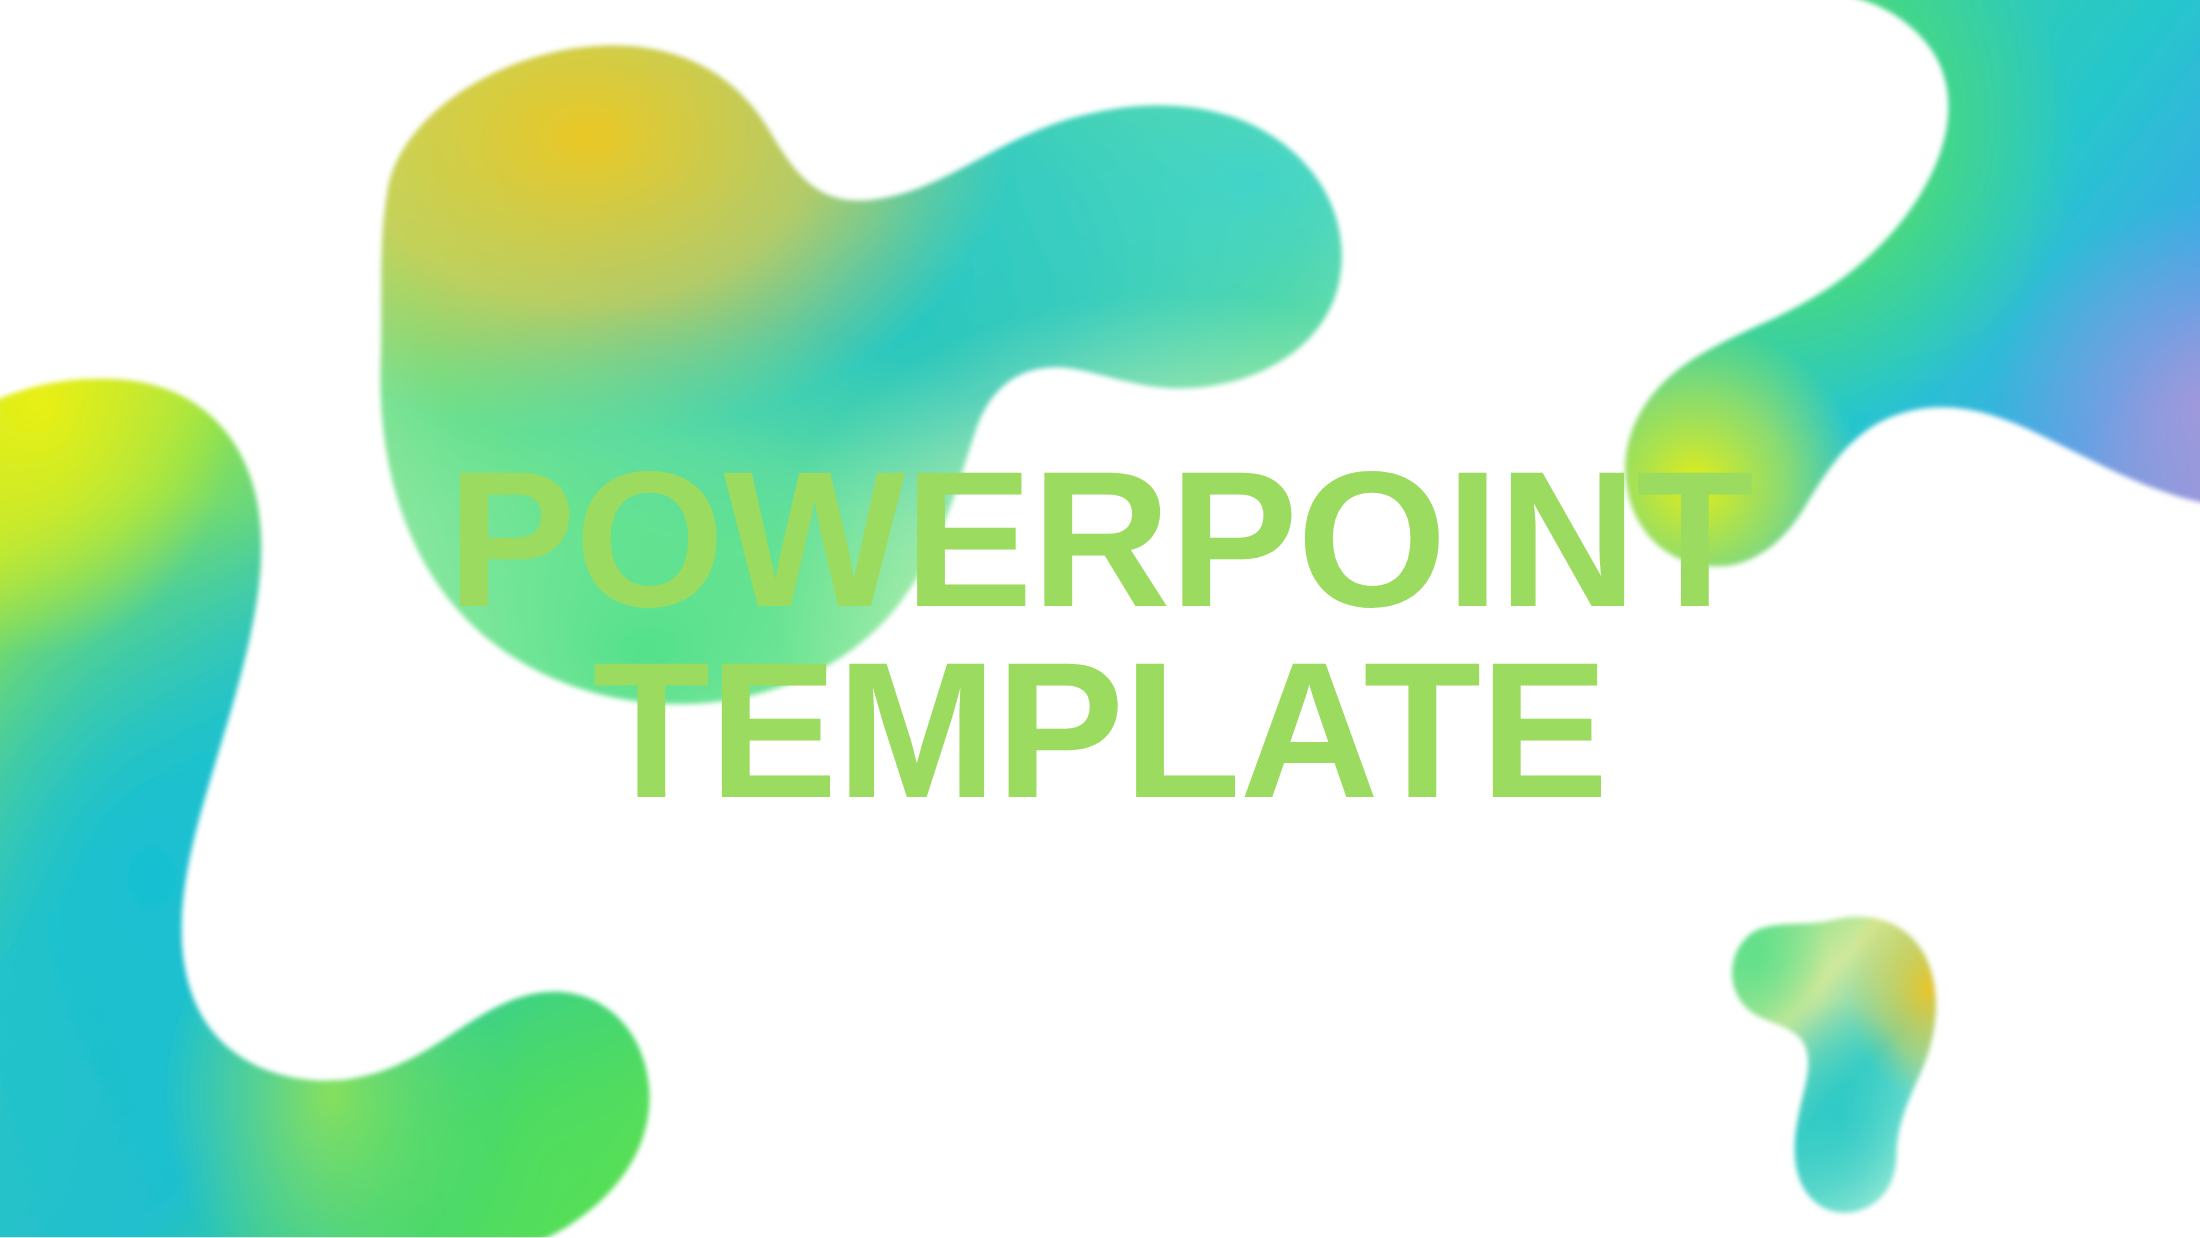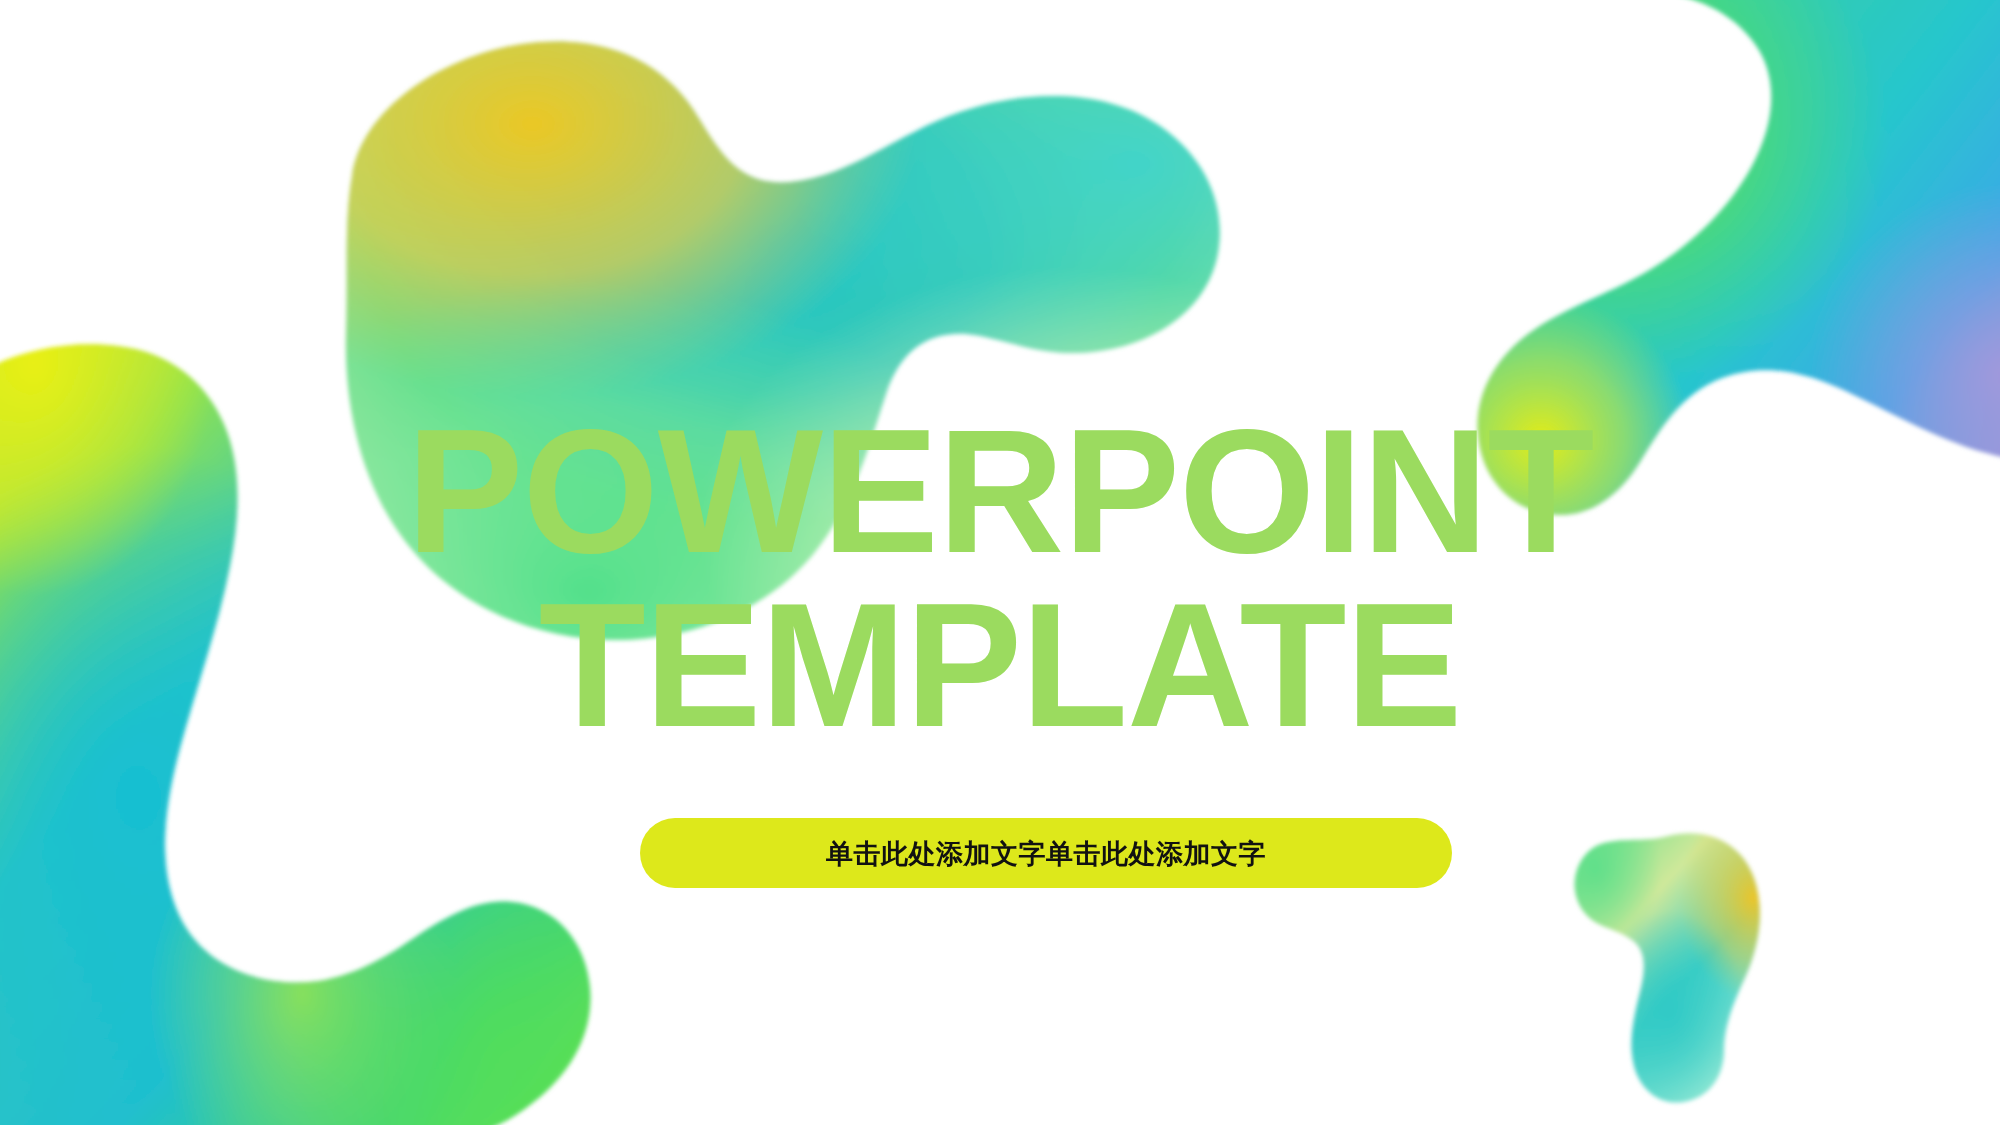--- a/index.html
+++ b/index.html
@@ -287,17 +287,14 @@
         <rect x="1560" y="820" width="220" height="300" fill="url(#g-br-cyan)"></rect>
       </g>
     </g>
   </svg>
 
   <div id="title-block">
     <span class="title-line" id="title-line-1">POWERPOINT</span>
     <span class="title-line" id="title-line-2">TEMPLATE</span>
   </div>
 
-  <div id="subtitle-pill">
-    <span id="subtitle-text">单击此处添加文字单击此处添加文字</span>
-  </div>
 
 </div>
 
 </body></html>

